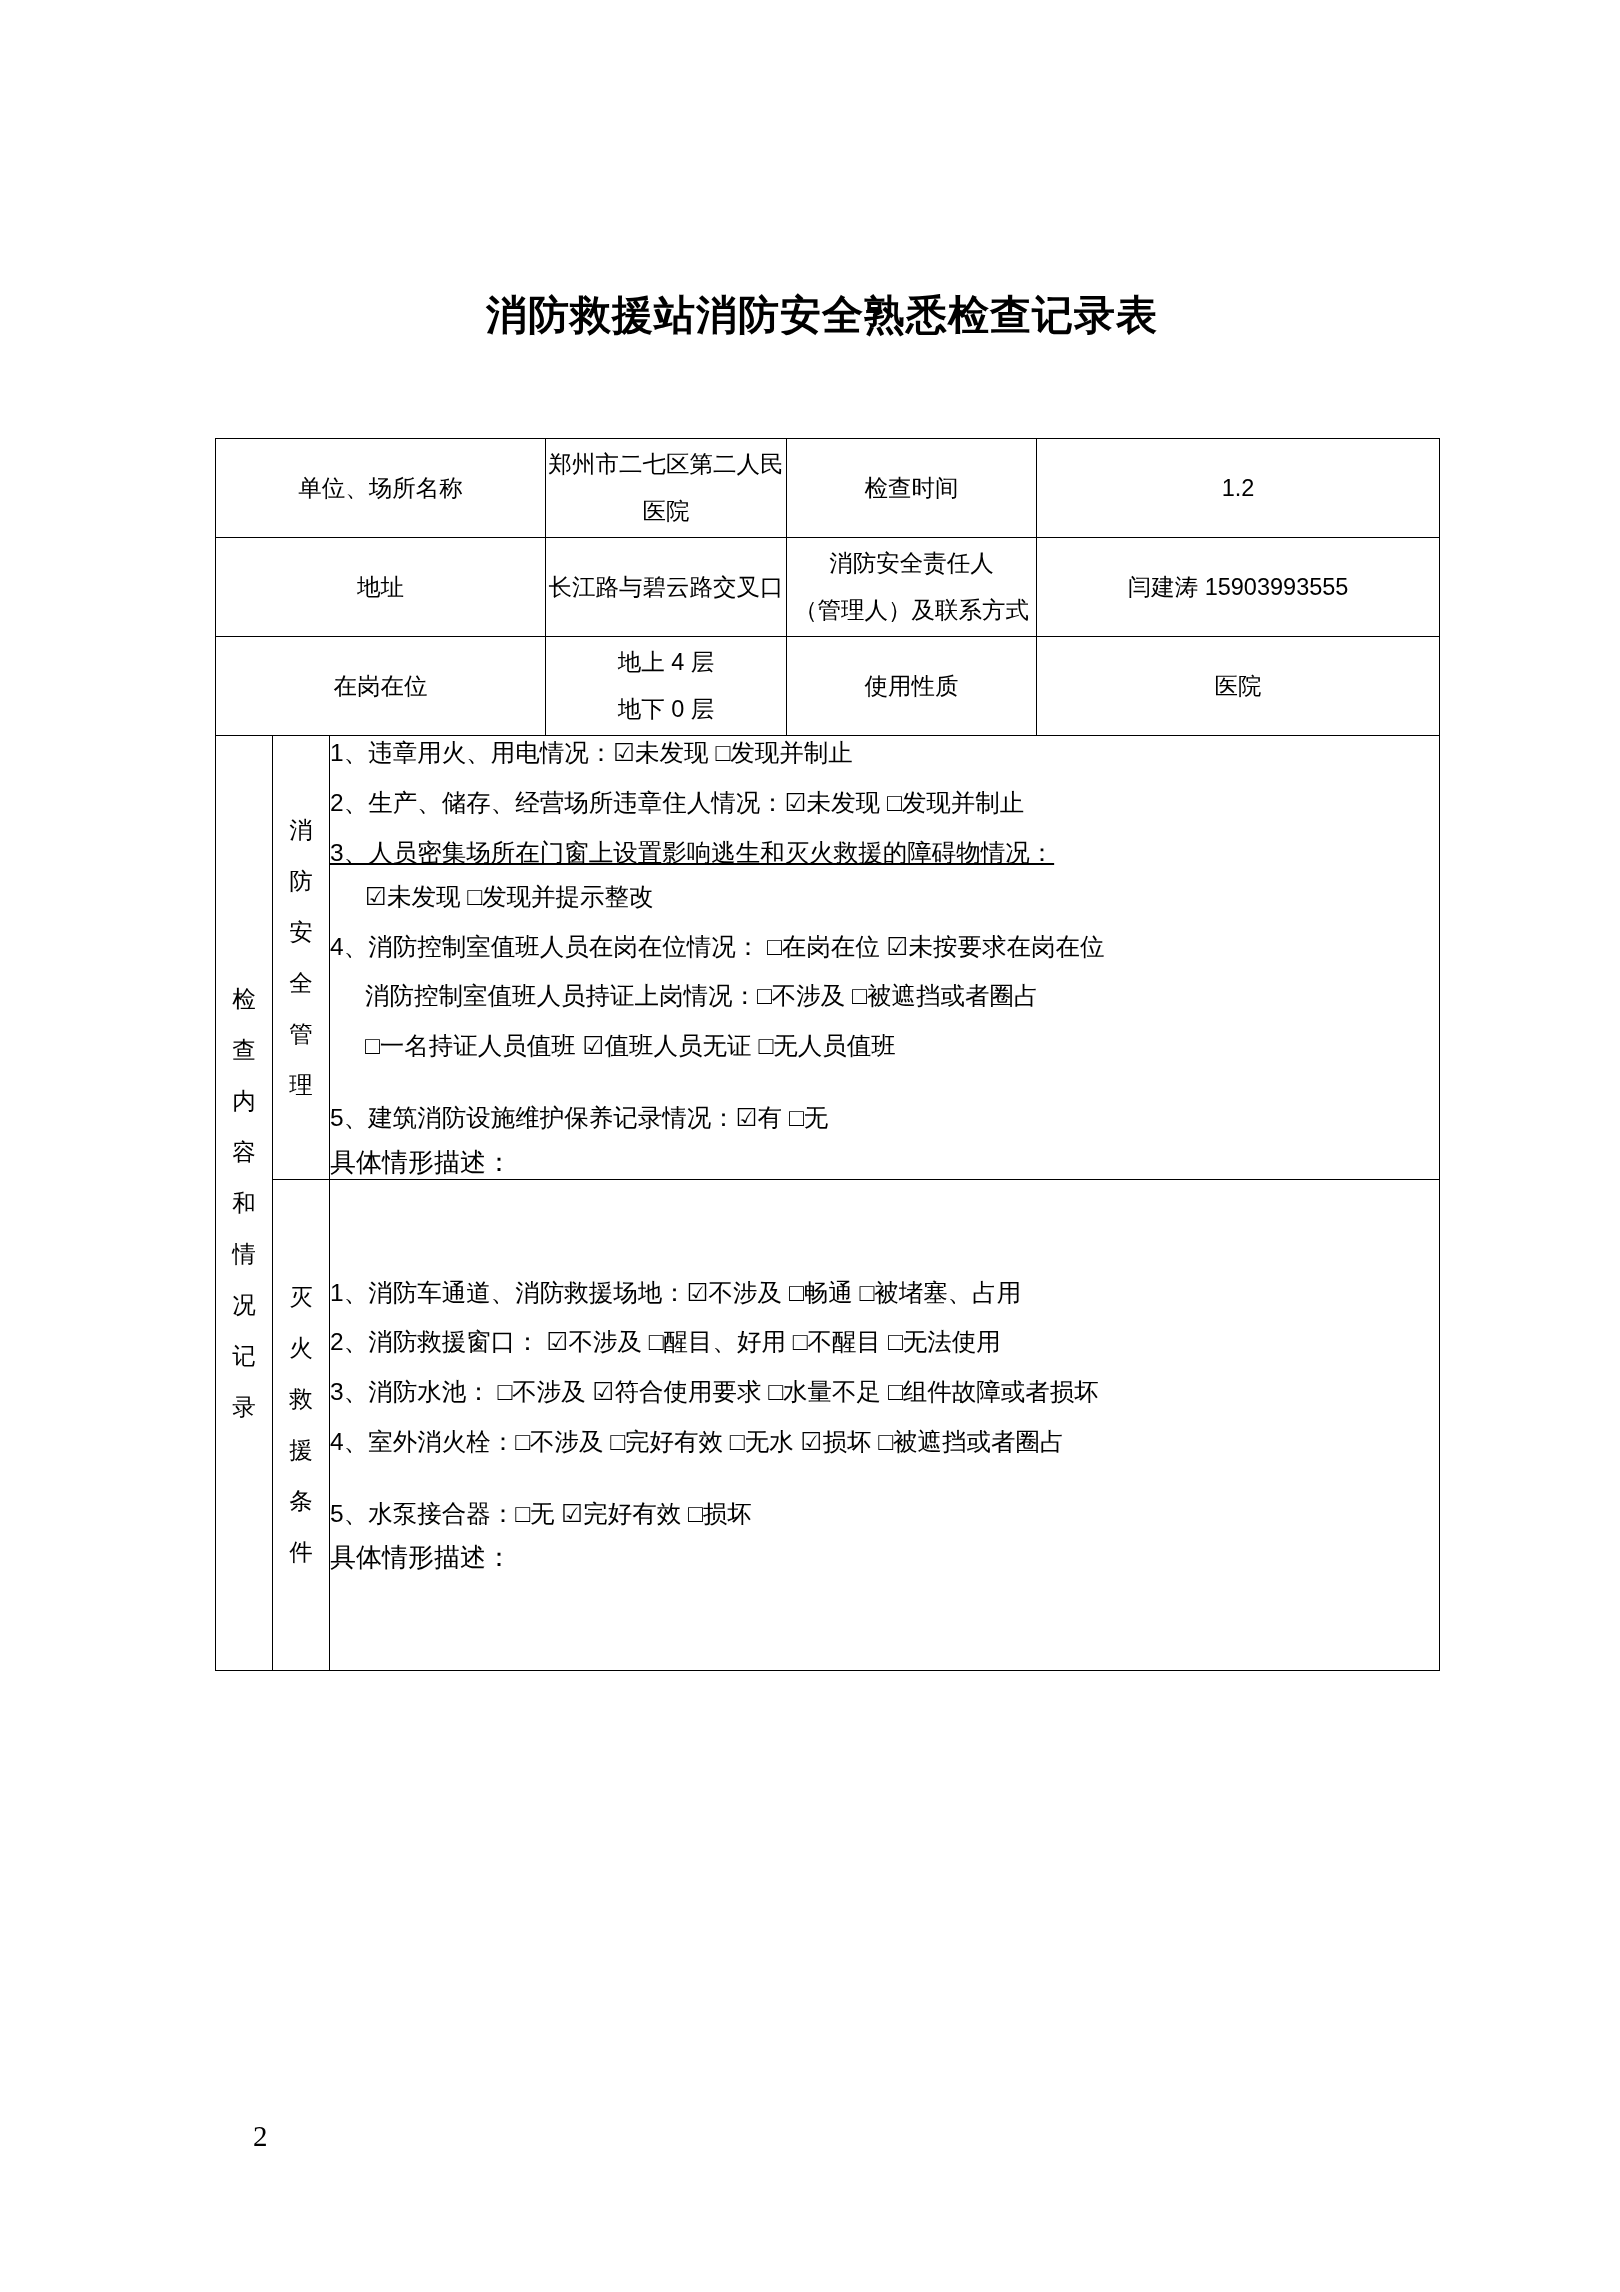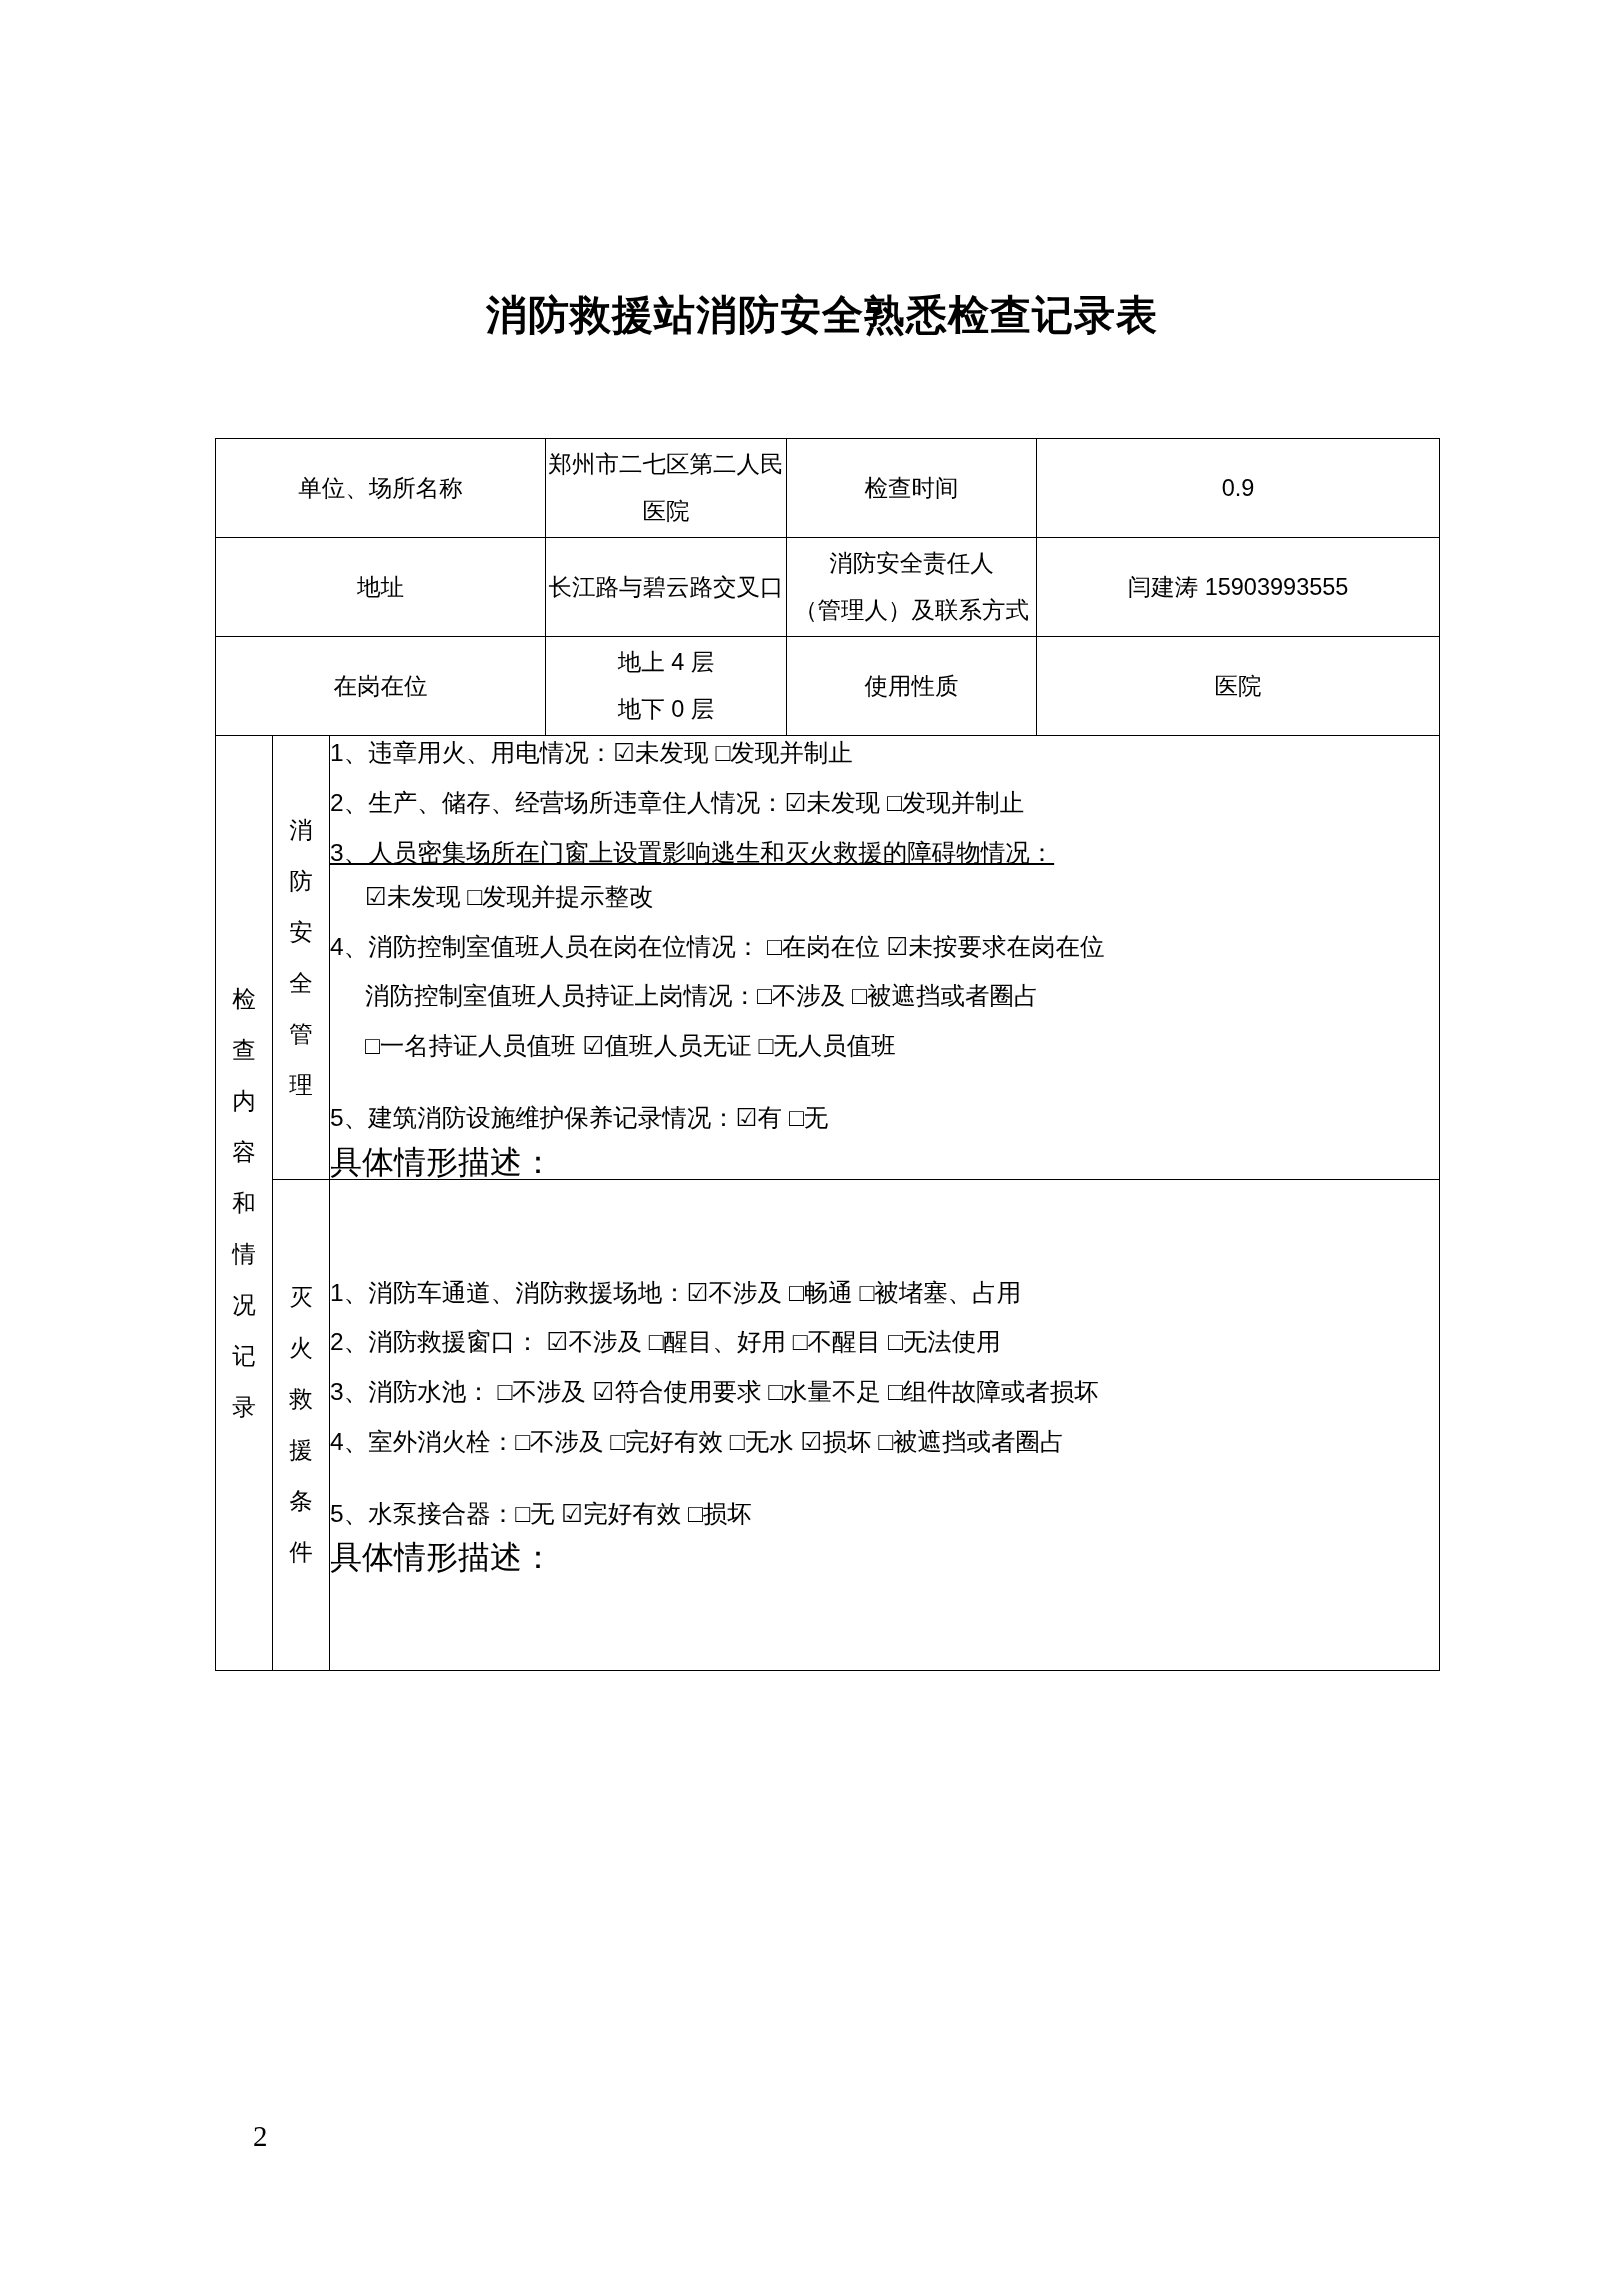--- a/index.html
+++ b/index.html
@@ -109,21 +109,21 @@
     white-space: nowrap;
   }
   .chk-line.sub {
     padding-left: 35px;
   }
   .chk-line.last {
     margin-bottom: 15.7px;
     margin-top: 43px;
   }
   .desc-line {
-    font-size: 32px;
+    font-size: 26px;
     line-height: 29px;
     margin-top: 0;
     white-space: nowrap;
   }
 
   
   .page-number {
     position: absolute;
     left: 241px;
     top: 2120px;
@@ -149,21 +149,21 @@
       <col style="width:241px">
       <col style="width:250px">
       <col style="width:403px">
     </colgroup>
 
     <tbody>
         <tr>
       <td class="c-center pad-cell" colspan="3" style="height:98px;">单位、场所名称</td>
       <td class="c-center pad-cell twoline">郑州市二七区第二人民医院</td>
       <td class="c-center pad-cell">检查时间</td>
-      <td class="c-center pad-cell">0.9</td>
+      <td class="c-center pad-cell">1.2</td>
     </tr>
 
     <tr>
       <td class="c-center pad-cell" colspan="3" style="height:98px;">地址</td>
       <td class="c-center pad-cell">长江路与碧云路交叉口</td>
       <td class="c-center pad-cell twoline">
         <div>消防安全责任人</div>
         <div>（管理人）及联系方式</div>
       </td>
       <td class="c-center pad-cell">闫建涛 15903993555</td>

